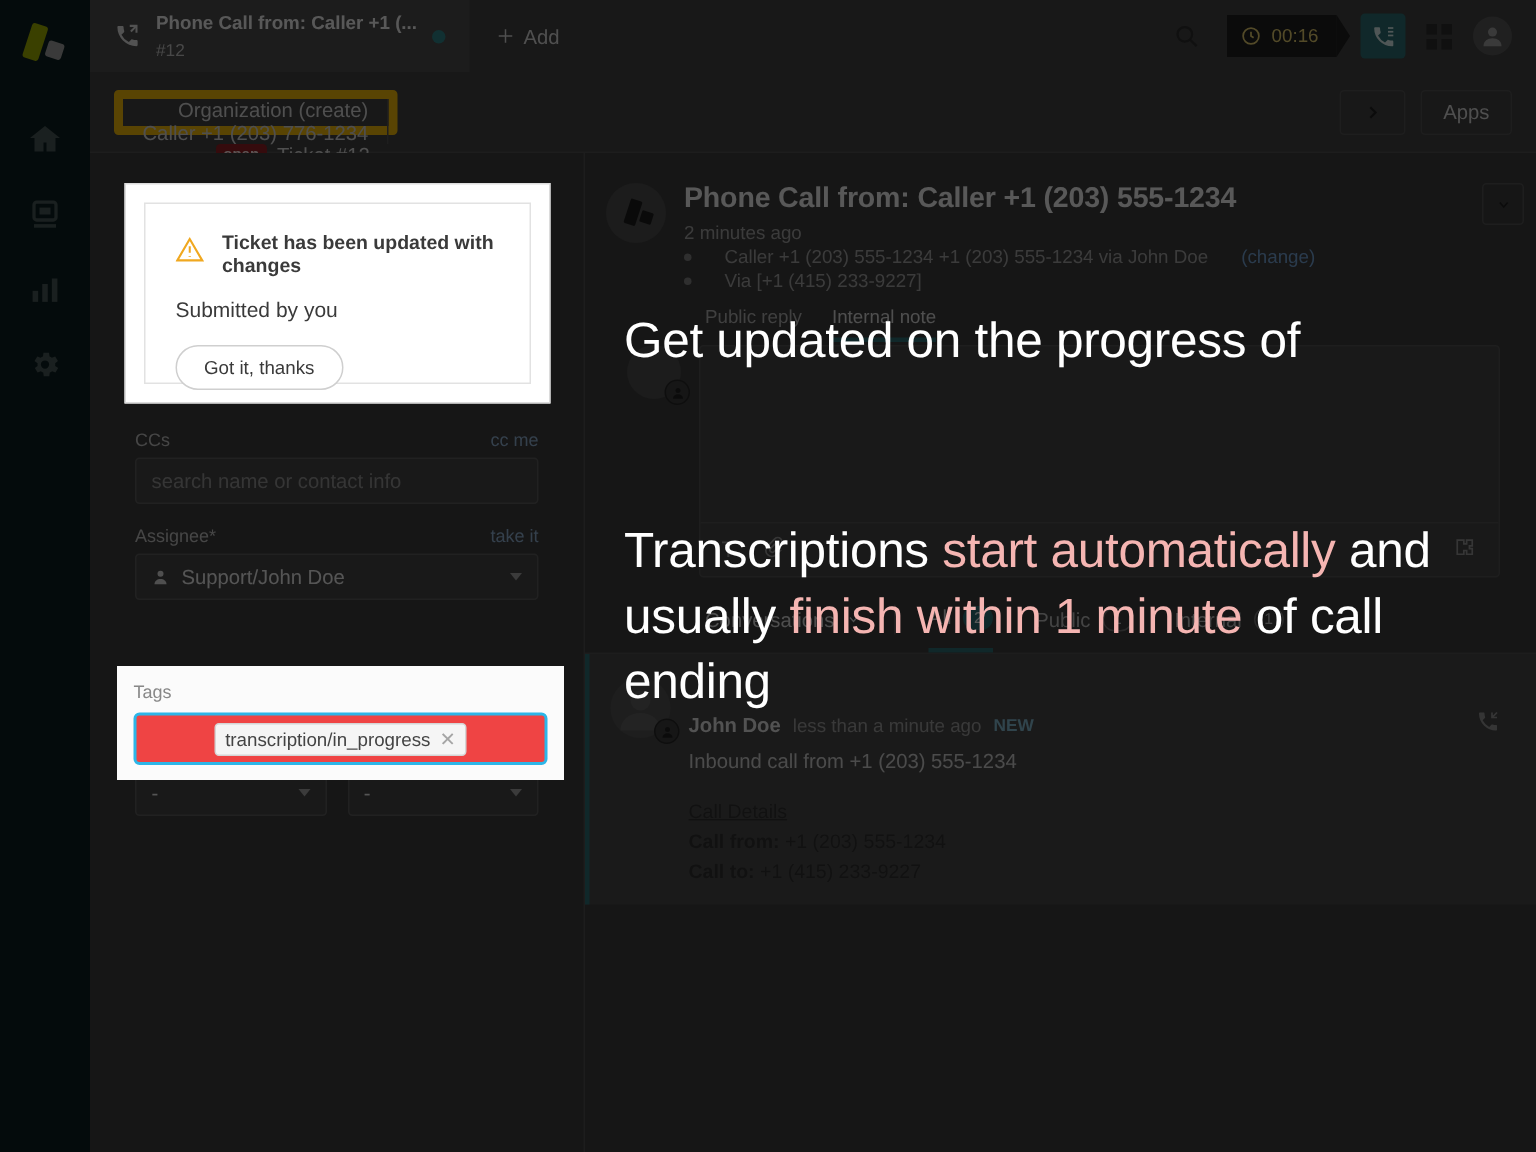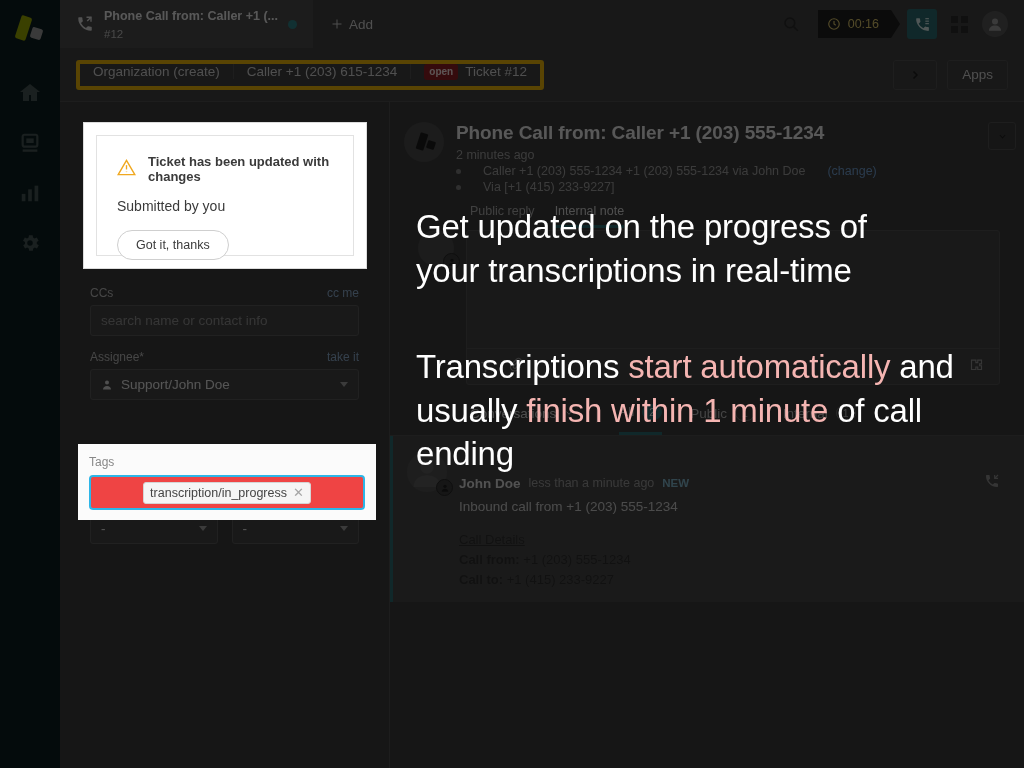--- a/index.html
+++ b/index.html
@@ -80,21 +80,21 @@
   .grid-ico { display:grid; grid-template-columns: 7px 7px; gap: 3px; }
   .grid-ico i { width: 7px; height: 7px; background: #2b2b2b; display:block; }
   .avatar-top { width: 26px; height: 26px; border-radius: 50%; background: #555; display:flex; align-items:center; justify-content:center;}
 
   
   .crumbbar {
     position:absolute; left:60px; top:48px; width:964px; height:54px;
     background:#3f3f3f; display:flex; align-items:center; padding: 0 16px;
     border-bottom: 1px solid #4c4c4c;
   }
-  .crumbs { display:flex; align-items:flex-start; border:4px solid #eab308; border-radius:3px; height:30px; }
+  .crumbs { display:flex; align-items:flex-end; border:6px solid #eab308; border-radius:3px; height:30px;flex-direction:column; }
   .crumb {
     display:flex; align-items:center; gap:7px; padding: 0 13px;
     font-size: 13.5px; color: #cfcfcf; border-right: 1px solid #4f4f4f;
   }
   .crumb:last-child { border-right: none; }
   .badge-open {
     background:#8c1f23; color:#f3dede; font-size:10px; font-weight:bold;
     padding: 2px 5px; border-radius: 3px; line-height:1.2;
   }
   .crumb-right { margin-left:auto; display:flex; align-items:center; gap:10px; }
@@ -351,21 +351,21 @@
       </div>
     </div>
   </div>
 
   <div class="crumbbar">
     <div class="crumbs">
       <div class="crumb">
         <span>Organization (create)</span>
       </div>
       <div class="crumb">
-        <span>Caller +1 (203) 615-1234</span>
+        <span>Caller +1 (203) 776-1234</span>
       </div>
       <div class="crumb">
         <span class="badge-open">open</span>
         <span>Ticket #12</span>
       </div>
     </div>
     <div class="crumb-right">
       <div class="btn-outline">
         <svg width="12" height="14" viewBox="0 0 24 24" fill="none" stroke="#1f1f1f" stroke-width="3">
             <path d="M9 5l7 7-7 7"></path>
@@ -576,19 +576,18 @@
     <div class="tag-input">
       <span class="tag-chip">
         <span>transcription/in_progress</span>
         <span class="tag-x">✕</span>
       </span>
     </div>
   </div>
 
   <div class="caption" id="cap1">
     <div>Get updated on the progress of</div>
-    <div>your transcriptions in real-time</div>
   </div>
   <div class="caption" id="cap2">
     <span>Transcriptions </span><span class="hl">start automatically</span><span> and usually </span><span class="hl">finish within 1 minute</span><span> of call ending</span>
   </div>
 
 </div>
 
 </body></html>

